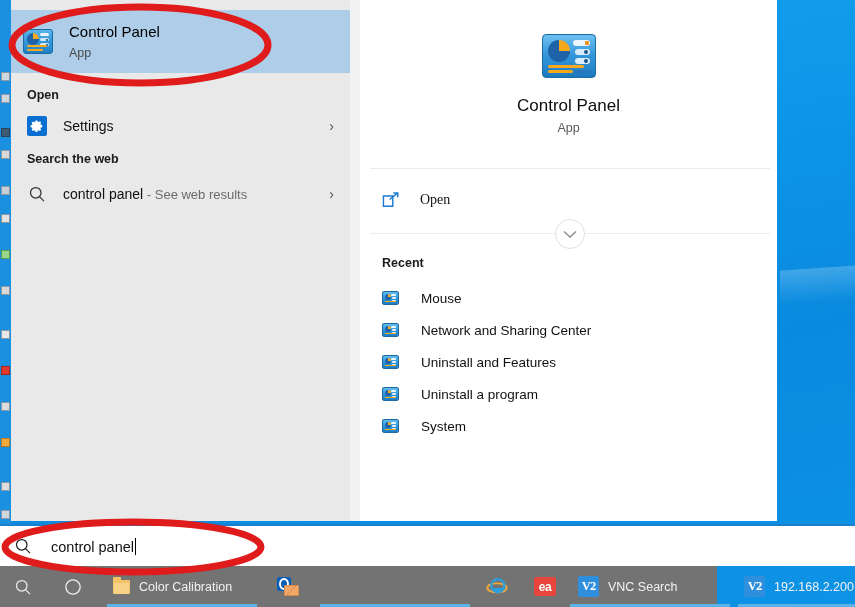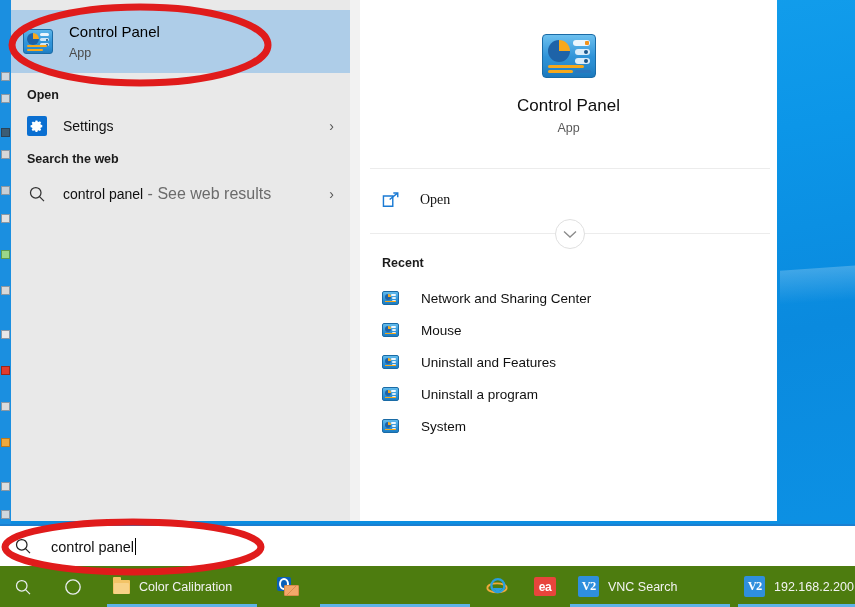--- a/index.html
+++ b/index.html
@@ -116,21 +116,21 @@
   .row {
     position: absolute; left: 0; width: 339px; height: 38px;
     display: flex; align-items: center; padding-left: 16px;
   }
   .row .label { font-size: 14px; color: #101010; margin-left: 16px; }
   .row .chev {
     position: absolute; right: 16px; top: 50%; transform: translateY(-50%);
     color: #555; font-size: 14px;
   }
   .web-label .q { color: #101010; }
-  .web-label .sub { color: #6b6b6b; font-size: 16px; }
+  .web-label .sub { color: #6b6b6b; font-size: 13px; }
 
   .gear-ico {
     width: 20px; height: 20px; background: #0a6fd1; border-radius: 2px;
     display: flex; align-items: center; justify-content: center; flex: 0 0 auto;
   }
   .mag-ico { width: 20px; height: 20px; flex: 0 0 auto; }
 
   
   .hero {
     position: absolute; left: 0; top: 0; width: 417px; height: 168px;
@@ -180,22 +180,22 @@
   .searchbox .val {
     font-size: 14.5px; color: #101010; margin-left: 18px; position: relative;
   }
   .caret {
     display: inline-block; width: 1px; height: 17px; background: #000;
     vertical-align: -3px; margin-left: 1px;
   }
 
   
   .taskbar {
-    position: absolute; left: 0; top: 566px; width: 855px; height: 41px;
-    background: #4d7c0f;
+    position: absolute; left: 0; top: 566px; width: 717px; height: 41px;
+    background: #737373;
   }
   .tb-item {
     position: absolute; top: 0; height: 41px; display: flex; align-items: center;
   }
   .tb-item .tlabel { font-size: 12.5px; color: #f2f2f2; margin-left: 9px; white-space: nowrap; }
   .tb-underline { position: absolute; bottom: 0; height: 3px; background: #5cb3e8; }
 
   .folder-ico { width: 17px; height: 14px; position: relative; flex:0 0 auto; }
   .folder-ico .bk { position:absolute; inset:0; background:#f3c366; border-radius:1px; }
   .folder-ico .tab { position:absolute; left:0; top:-3px; width:8px; height:4px; background:#f3c366; border-radius:1px 1px 0 0; }
@@ -347,31 +347,31 @@
 
       <div class="recent-list">
         <div class="recent-item">
           <div class="ri-ico">
               <div class="p"></div>
               <div class="l l1"></div>
               <div class="l l2"></div>
               <div class="l l3"></div>
               <div class="b"></div>
             </div>
-          <div class="label">Network and Sharing Center</div>
+          <div class="label">Mouse</div>
         </div>
         <div class="recent-item">
           <div class="ri-ico">
               <div class="p"></div>
               <div class="l l1"></div>
               <div class="l l2"></div>
               <div class="l l3"></div>
               <div class="b"></div>
             </div>
-          <div class="label">Mouse</div>
+          <div class="label">Network and Sharing Center</div>
         </div>
         <div class="recent-item">
           <div class="ri-ico">
               <div class="p"></div>
               <div class="l l1"></div>
               <div class="l l2"></div>
               <div class="l l3"></div>
               <div class="b"></div>
             </div>
           <div class="label">Uninstall and Features</div>

